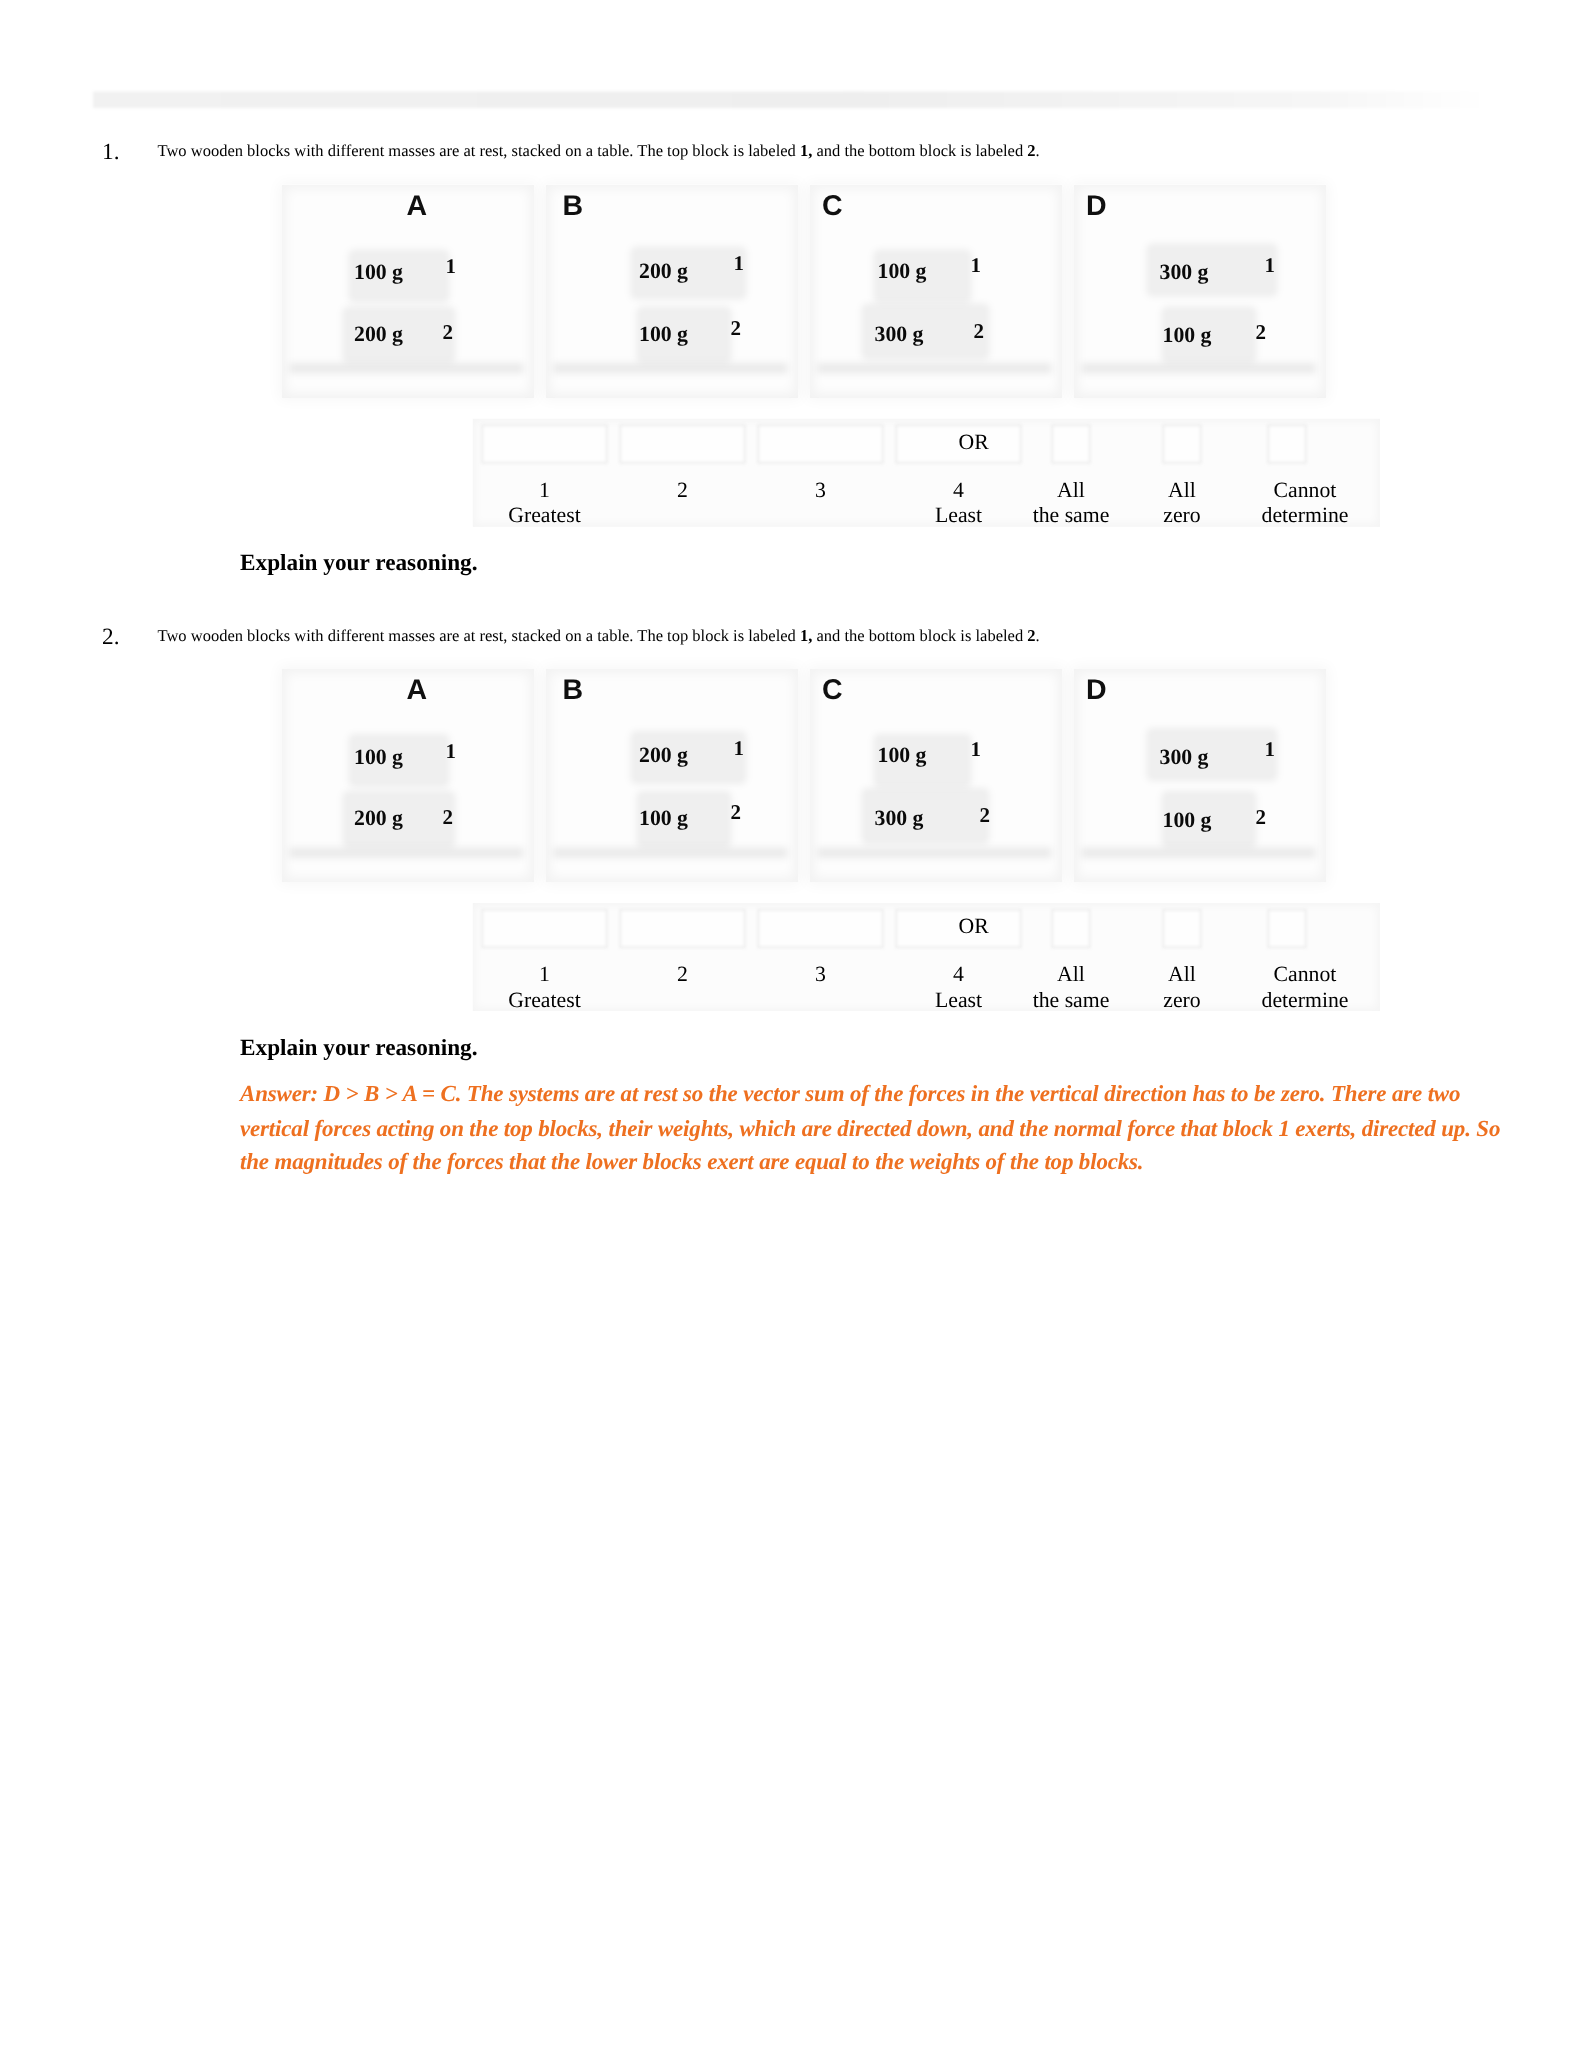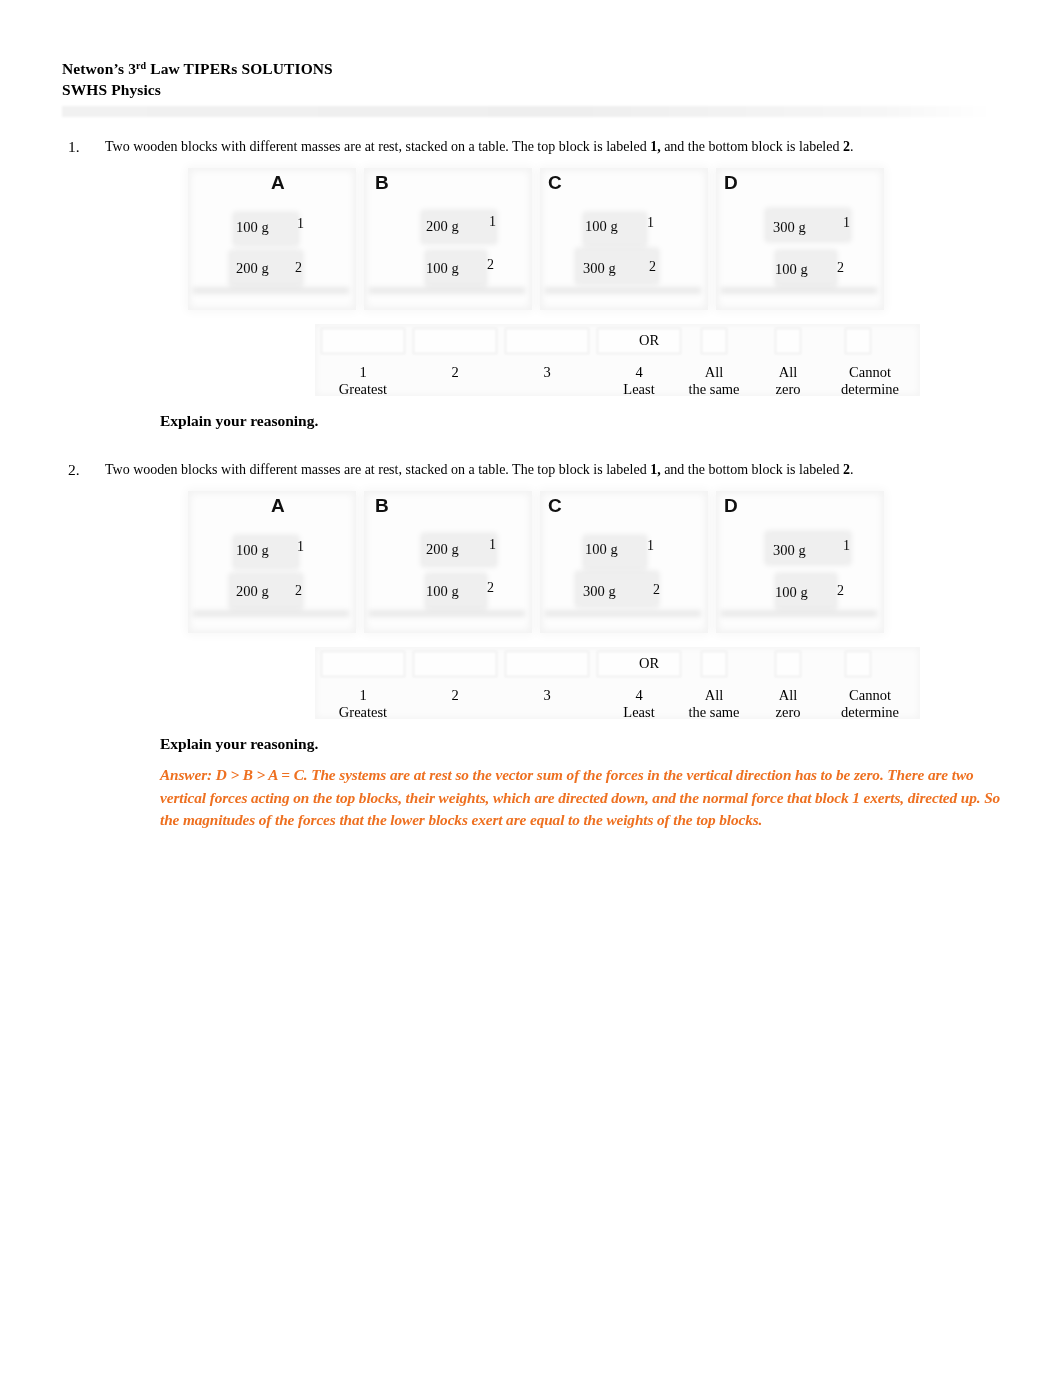--- a/index.html
+++ b/index.html
@@ -61,21 +61,21 @@
   }
   .q-num {
     width: 45px;
     flex: 0 0 45px;
     font-size: 15.5px;
     line-height: 23px;
     padding-left: 8px;
   }
   .q-text {
     flex: 1 1 auto;
-    font-size: 14px;
+    font-size: 11px;
     line-height: 23px;
     max-width: 930px;
   }
   .q-text b { font-weight: bold; }
 
   
   .diagram-strip {
     position: relative;
     margin-left: 125px;
     margin-top: 8px;
@@ -103,20 +103,21 @@
     font-family: "Liberation Sans", sans-serif;
     font-weight: bold;
     font-size: 19px;
     color: #101010;
   }
   .panel .blocks {
     position: absolute;
     left: 0; top: 36px;
     width: 176px;
     height: 100px;
+    font-weight: bold;
   }
   
   .blk {
     position: absolute;
     background: rgba(0,0,0,0.055);
     border: 1px solid rgba(0,0,0,0.075);
     border-radius: 3px;
     filter: blur(2.4px);
   }
   .blk.top   { height: 34px; }
@@ -202,24 +203,20 @@
     font-size: 15.3px;
     line-height: 22.5px;
     letter-spacing: -0.1px;
   }
 </style>
 </head>
 <body>
 
 <div class="page">
 
-  <div class="doc-header">
-    <div class="line"><span>Netwon’s 3</span><sup>rd</sup><span> Law TIPERs SOLUTIONS</span></div>
-    <div class="line">SWHS Physics</div>
-  </div>
   <div class="header-band"></div>
 
   <div class="question">
 
     <div class="q-row">
       <div class="q-num">1.</div>
       <div class="q-text"><span>Two wooden blocks with different masses are at rest, stacked on a table. The top block is labeled </span><b>1,</b><span> and the bottom block is labeled </span><b>2</b><span>.</span></div>
     </div>
 
     <div class="diagram-strip">

